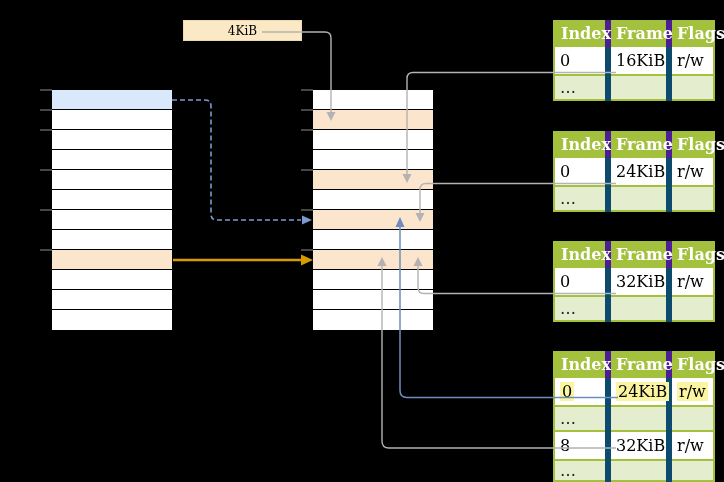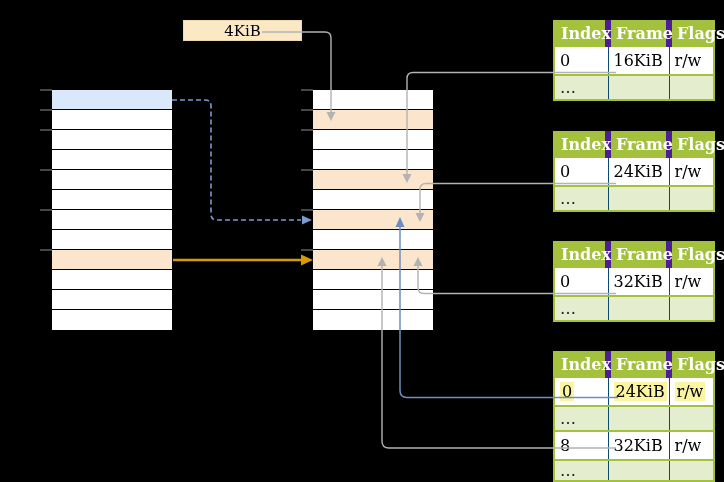--- a/index.html
+++ b/index.html
@@ -21,42 +21,42 @@
   .mrow:last-child{border-bottom:none;}
   .fill-white{background:#ffffff;}
   .fill-blue{background:#dae8fc;}
   .fill-orange{background:#fce5cd;}
 
   
   #size-label{
     position:absolute;left:183px;top:20px;width:119px;height:21px;
     background:#fbe9c6;border:1px solid #ecd9ac;box-sizing:border-box;
     display:flex;align-items:center;justify-content:center;
-    font-size:15px;color:#000;
+    font-size:12px;color:#000;
   }
 
   
   .ptable{
     position:absolute;left:553px;width:160px;
     border-collapse:collapse;table-layout:fixed;
     font-size:16px;color:#000;
   }
   .ptable col.c-index{width:54px;}
   .ptable col.c-frame{width:61px;}
   .ptable col.c-flags{width:45px;}
   .ptable{border:2px solid #a3c13c;}
   .ptable th{
     background:#a3c13c;color:#fff;font-weight:bold;text-align:left;
     height:23px;padding:0 0 0 5px;font-size:16px;
     border-left:6px solid #4c1d95;
   }
   .ptable th:first-child{border-left:none;padding-left:6px;}
   .ptable td{
     height:27px;padding:0 0 0 5px;background:#fff;
-    border-top:2px solid #a3c13c;border-left:1px solid #0c4a6e;
+    border-top:2px solid #a3c13c;border-left:6px solid #0c4a6e;
     vertical-align:middle;
   }
   .ptable td:first-child{border-left:none;}
   .ptable tr.dots td{background:#e4edce;height:23px;color:#222;}
   .ptable.tall tr.dots:last-child td{height:15px;}
   #table-4{top:351px;}
   .hl{background:#fbf5a1;padding:0 2px;}
 
   
   #overlay{position:absolute;left:0;top:0;z-index:5;pointer-events:none;}

